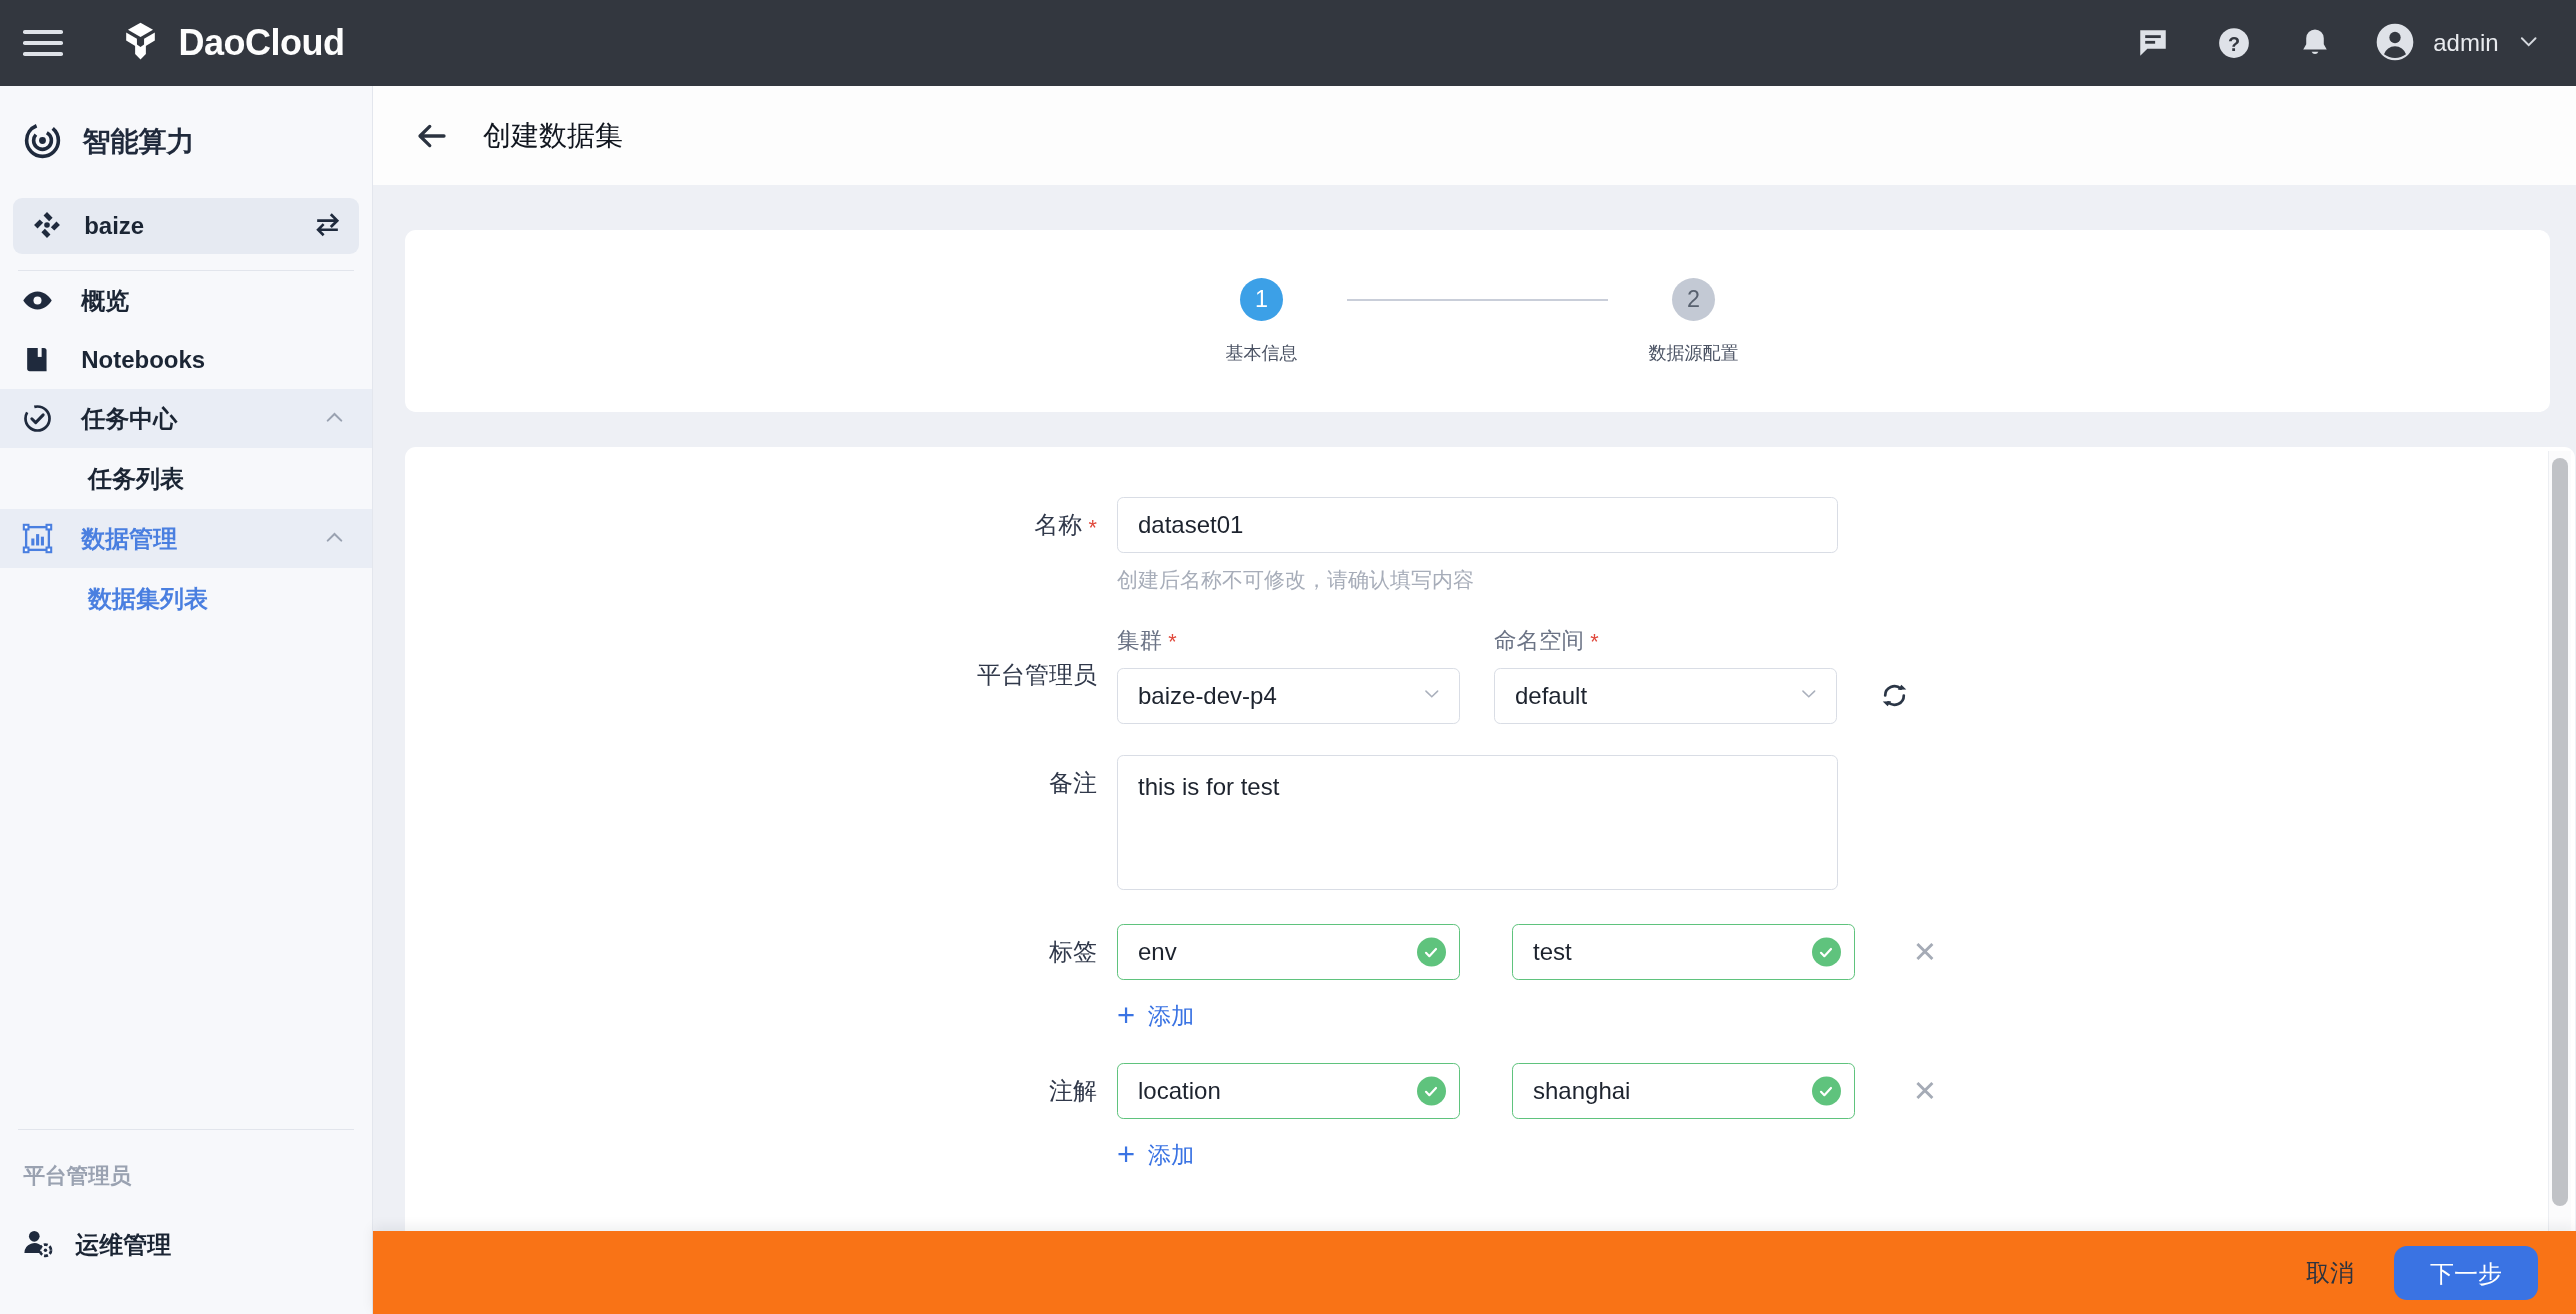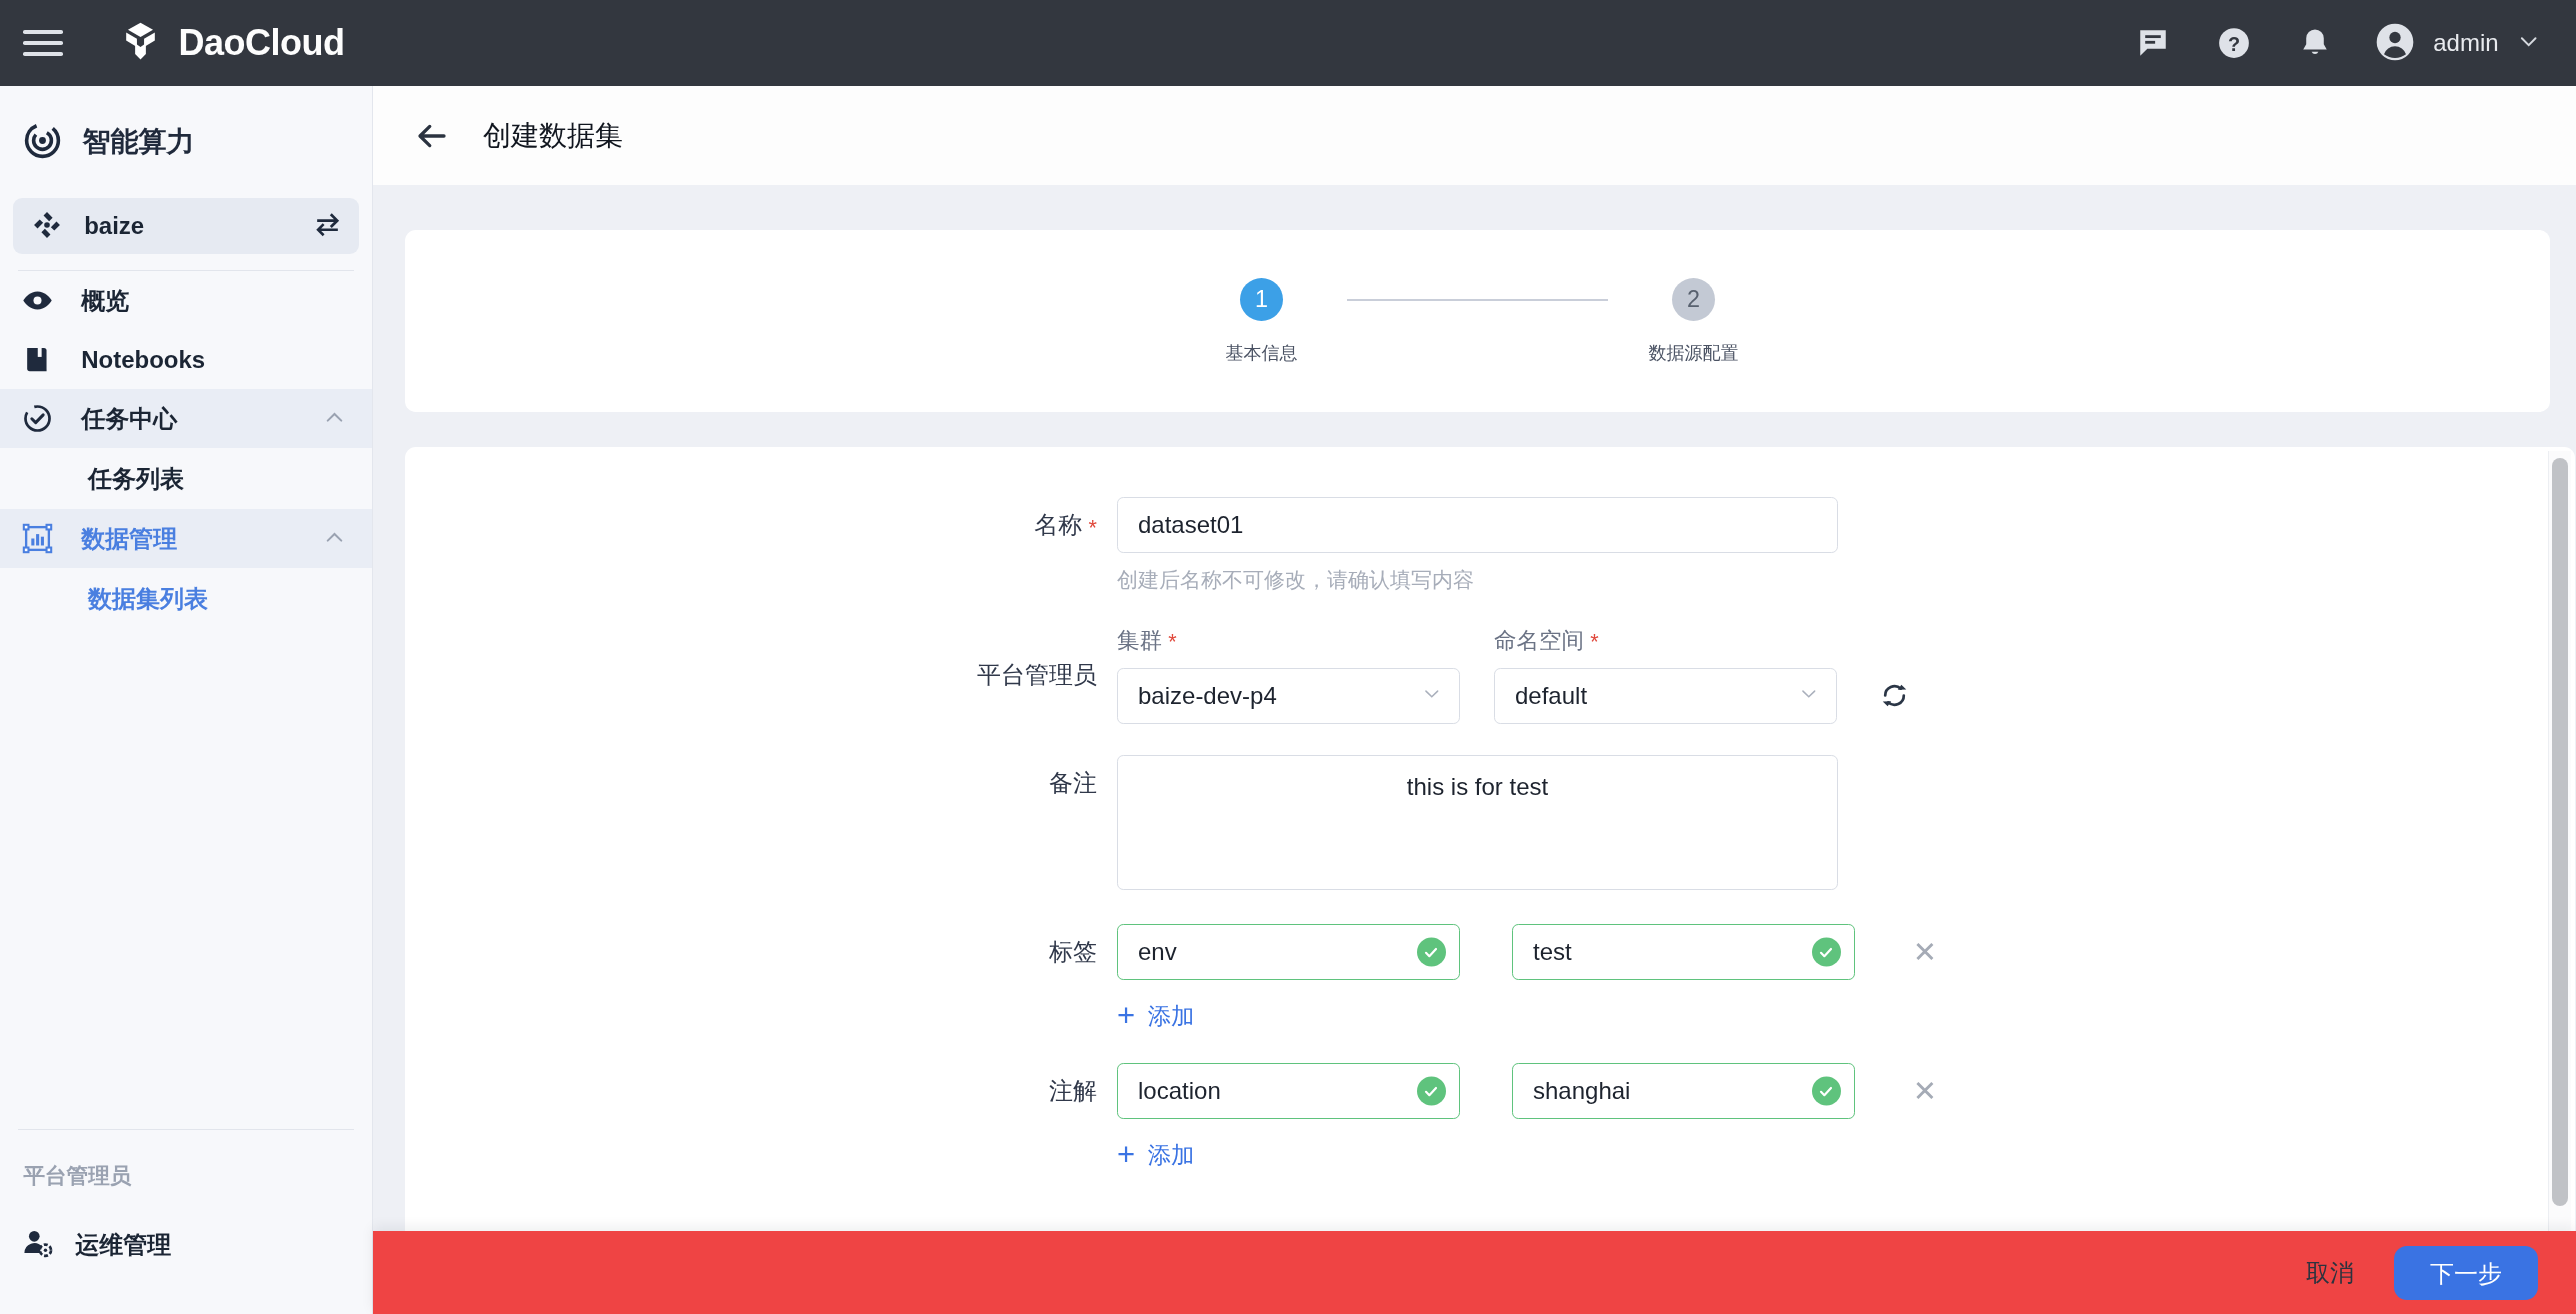--- a/index.html
+++ b/index.html
@@ -137,21 +137,21 @@
     height: 56px; border: 0.9px solid #d9dde5; border-radius: 6.3px; background: #fff;
     display: flex; align-items: center; padding: 0 16px 0 20px;
     font-size: 24px; color: #1d232e; cursor: pointer;
   }
   .select .sv { flex: 1; }
   .refresh-btn { width: 47px; height: 56px; display: flex; align-items: center; justify-content: center; cursor: pointer; margin-bottom: 0.9px; }
 
   .ta {
     width: 721px; height: 135px; border: 0.9px solid #d9dde5; border-radius: 6.3px;
     font-size: 24px; color: #1d232e; padding: 14.4px 20px; resize: none;
-    font-family: inherit; outline: none; background: #fff; line-height: 1.35; text-align: center;
+    font-family: inherit; outline: none; background: #fff; line-height: 1.35;
   }
 
   .kvrow { display: flex; align-items: center; gap: 0; }
   .kvfield { position: relative; width: 343px; margin-right: 52px; }
   .kvfield .inp { border-color: #5fc37d; padding-right: 56px; }
   .ok-badge {
     position: absolute; right: 14.4px; top: 50%; transform: translateY(-50%);
     width: 29px; height: 29px; border-radius: 50%; background: #5fc37d;
     display: flex; align-items: center; justify-content: center;
   }
@@ -172,21 +172,21 @@
   }
   .fc-scroll-thumb {
     position: absolute; right: 7.2px; top: 10.8px; width: 16px; height: 748px;
     background: #c0c2c6; border-radius: 8px; cursor: pointer;
   }
 
   
   .footer {
     position: absolute; bottom: 0; left: 373px;
     width: 2203px; height: 83px;
-    background: #ef4444;
+    background: #f97316;
     display: flex; align-items: center; justify-content: flex-end;
     padding-right: 38px; gap: 31px;
     box-shadow: 0 -4.5px 12.6px rgba(20,25,40,0.07);
     z-index: 30;
   }
   .btn-text {
     font-size: 24px; color: #2c333f; cursor: pointer; padding: 10.8px 9px; background: none; border: none;
     font-family: inherit;
   }
   .btn-primary {

